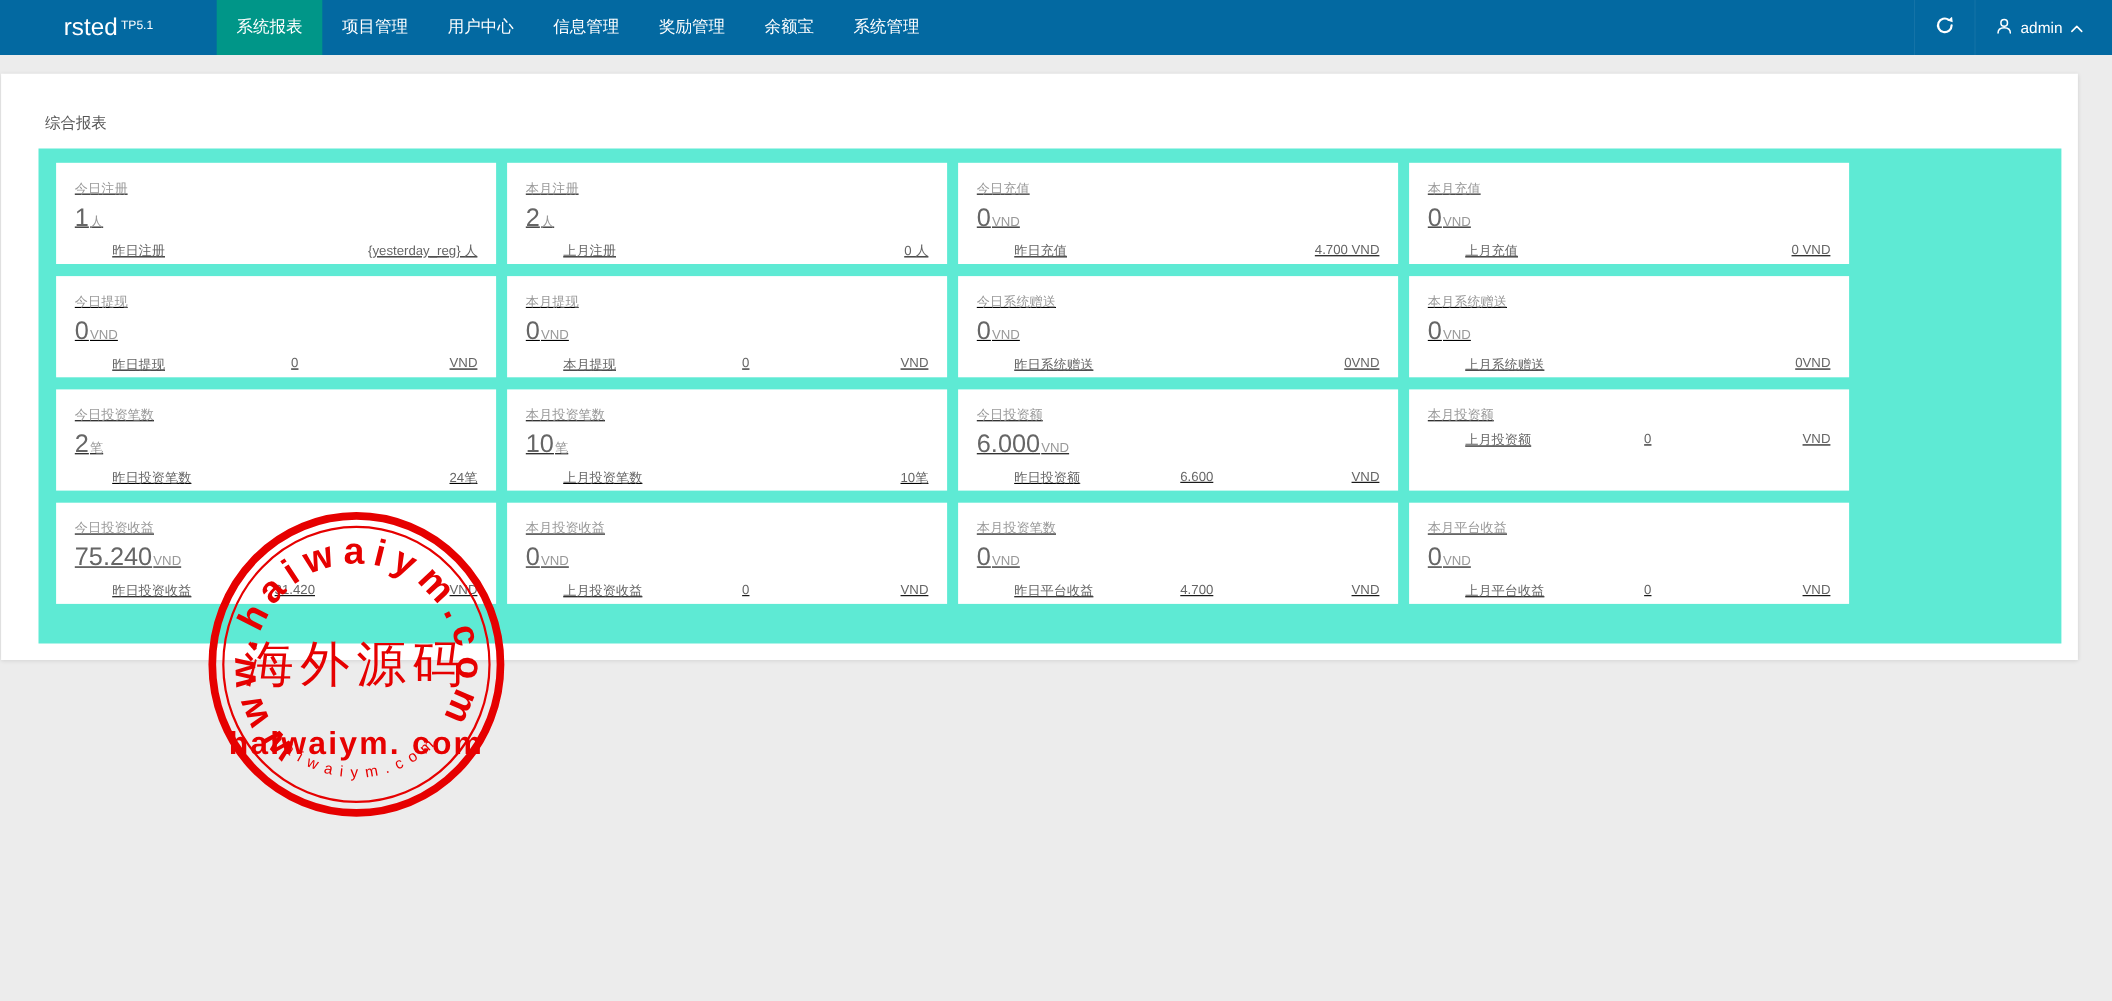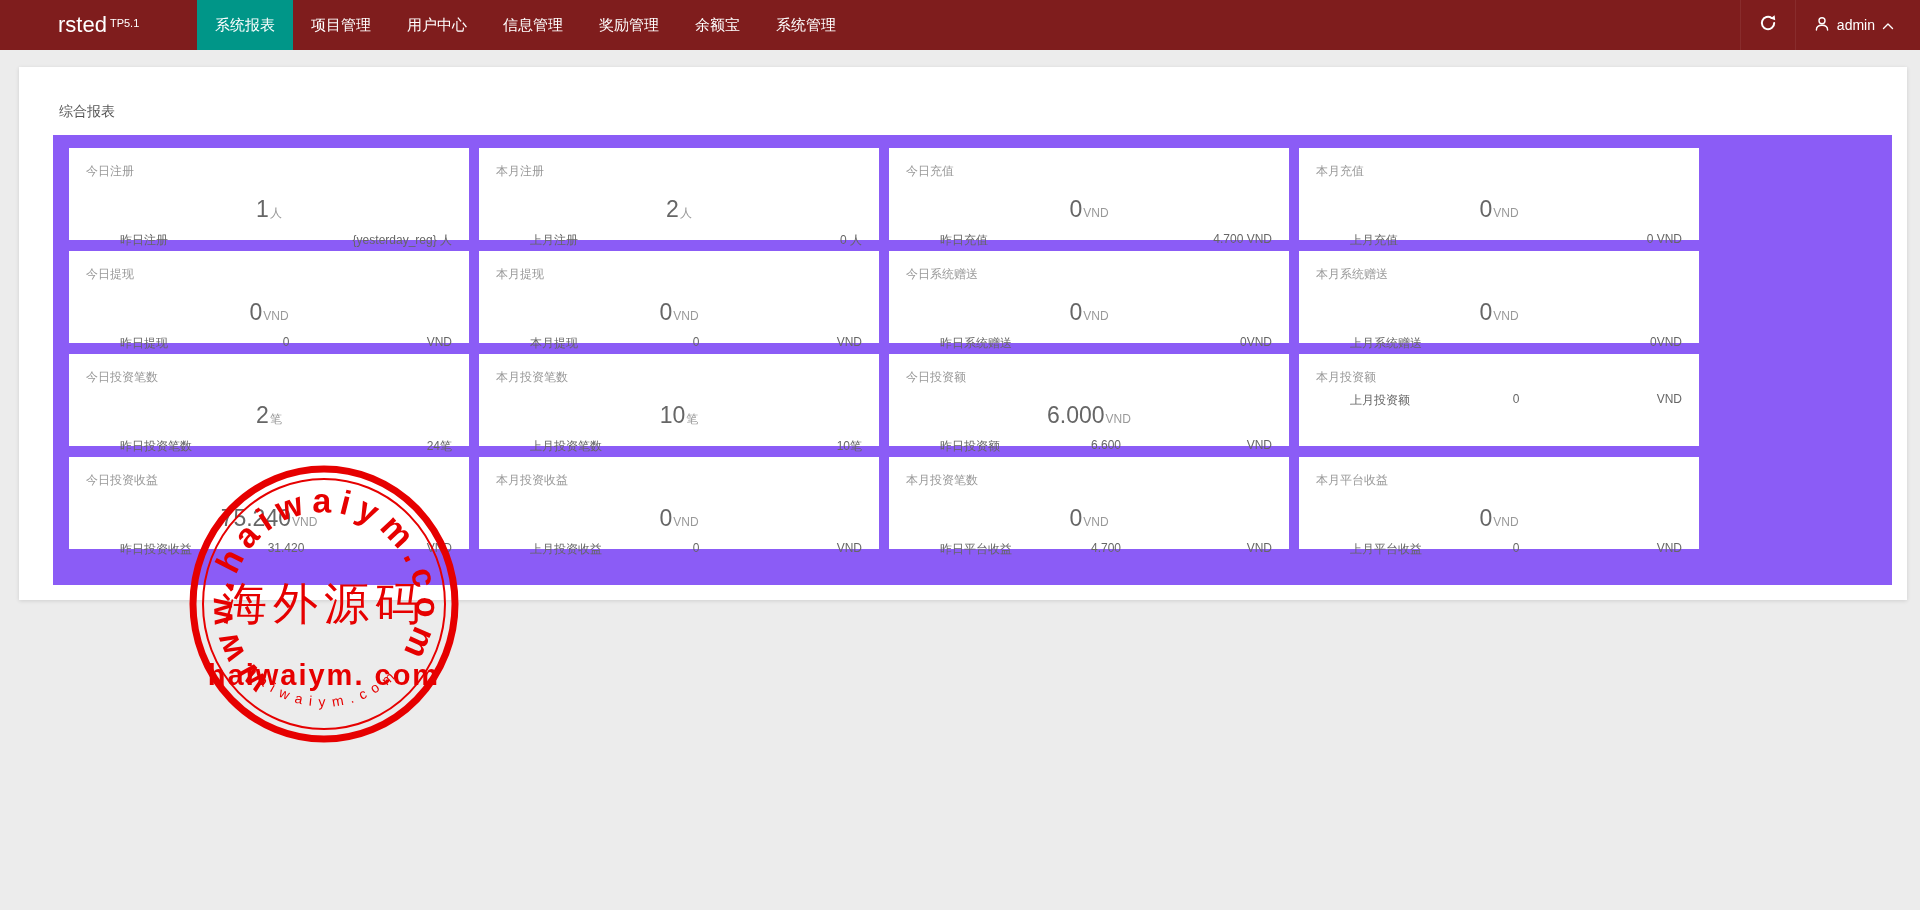--- a/index.html
+++ b/index.html
@@ -6,21 +6,21 @@
   html,body { margin:0; padding:0; }
   body {
     width:1920px; height:910px;
     background:#ececec;
     font-family:"Liberation Sans","DejaVu Sans",sans-serif;
     overflow:hidden; position:relative;
   }
 
   
   .navbar {
-    position:relative; height:50px; background:#7f1d1d;
+    position:relative; height:50px; background:#0369a1;
     display:flex; align-items:stretch; color:#fff;
   }
   .logo {
     display:flex; align-items:flex-start; padding:12px 0 0 58px;
     font-size:22px; color:#fff; line-height:26px; white-space:nowrap;
   }
   .logo .ver { font-size:11px; margin-left:3px; margin-top:-2px; letter-spacing:0; }
   .nav-menu { position:absolute; left:197px; top:0; bottom:0; display:flex; }
   .nav-item {
     padding:0 18px; line-height:50px; font-size:15px; color:#fff;
@@ -34,37 +34,38 @@
     border-right:1px solid rgba(255,255,255,0.07);
     cursor:pointer;
   }
   .user-area {
     display:flex; align-items:center; gap:7px;
     padding:0 26px 0 18px; font-size:14px; cursor:pointer;
   }
 
   
   .panel {
-    position:absolute; left:19px; top:67px; width:1888px; height:533px;
+    position:absolute; left:1px; top:67px; width:1888px; height:533px;
     background:#fff; box-shadow:0 1px 4px rgba(0,0,0,0.12);
   }
   .panel-title { padding:36px 0 14px 40px; font-size:14px; color:#555; }
   .cards-wrap {
-    margin:0 15px 0 34px; background:#8b5cf6;
+    margin:0 15px 0 34px; background:#5eead4;
     padding:13px 15px 36px 16px;
+    text-decoration:underline;
   }
   .cards-grid {
     display:grid; grid-template-columns:repeat(4,400px);
     gap:11px 10px; justify-content:start;
   }
   .stat-card {
     background:#fff; height:92px; padding:15px 17px 0 17px;
   }
   .stat-label { font-size:12px; color:#999; }
-  .stat-value-line { margin-top:16px; line-height:26px;text-align:center; }
+  .stat-value-line { margin-top:4px; line-height:26px; }
   .stat-value { font-size:23px; color:#666; }
   .stat-unit { font-size:12px; color:#999; margin-left:1px; }
   .stat-footer { display:flex; margin-top:6px; font-size:12px; color:#666; }
   .f-label { flex:1; text-align:left;margin-left:34px; }
   .f-mid   { flex:1; text-align:center; }
   .f-right { flex:1; text-align:right; }
 
   
   .stamp {
     position:absolute; left:185px; top:461px; width:278px; height:286px;

